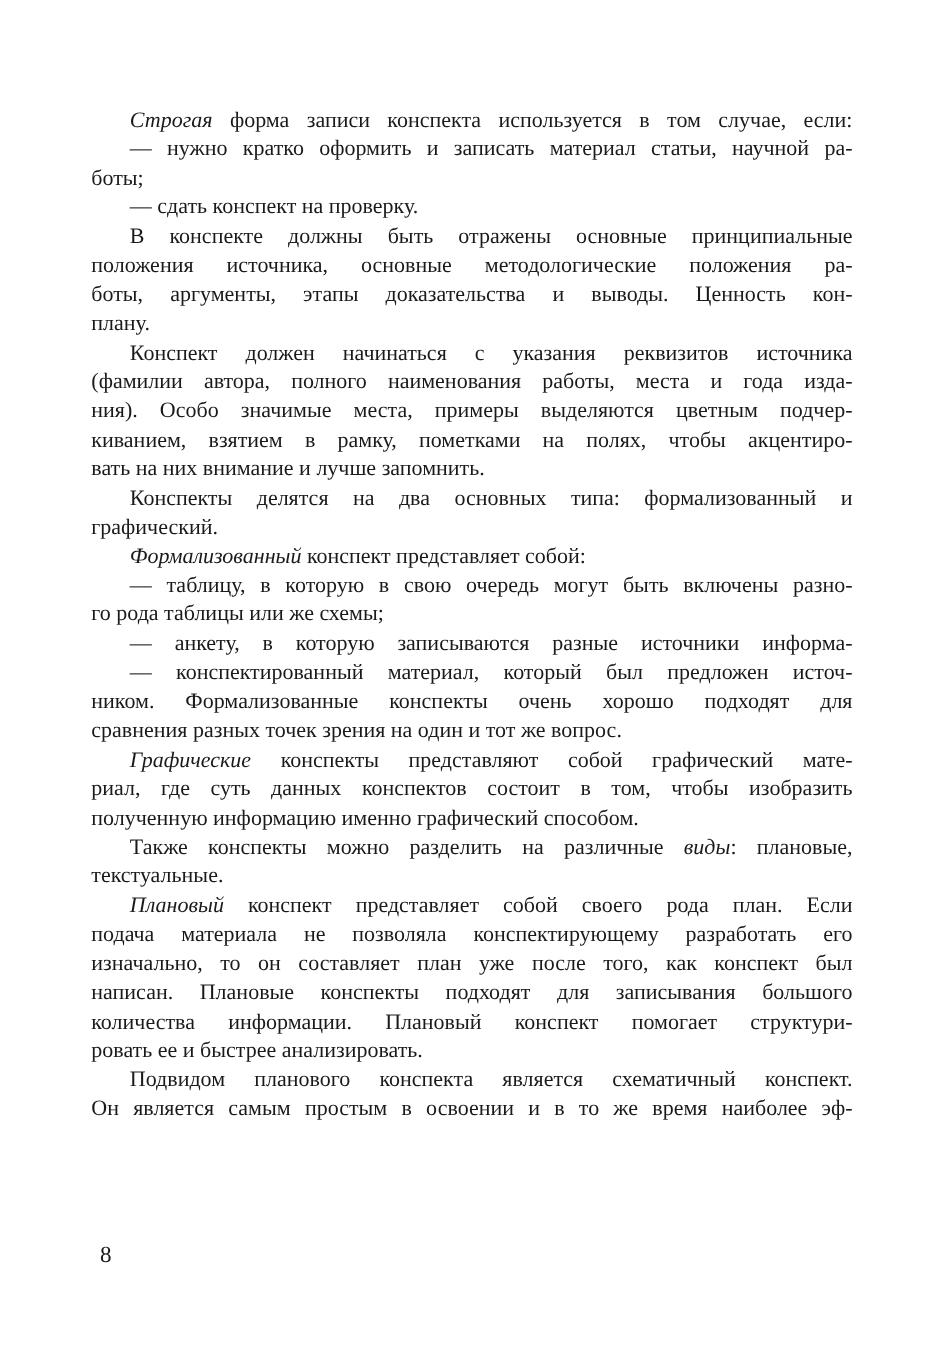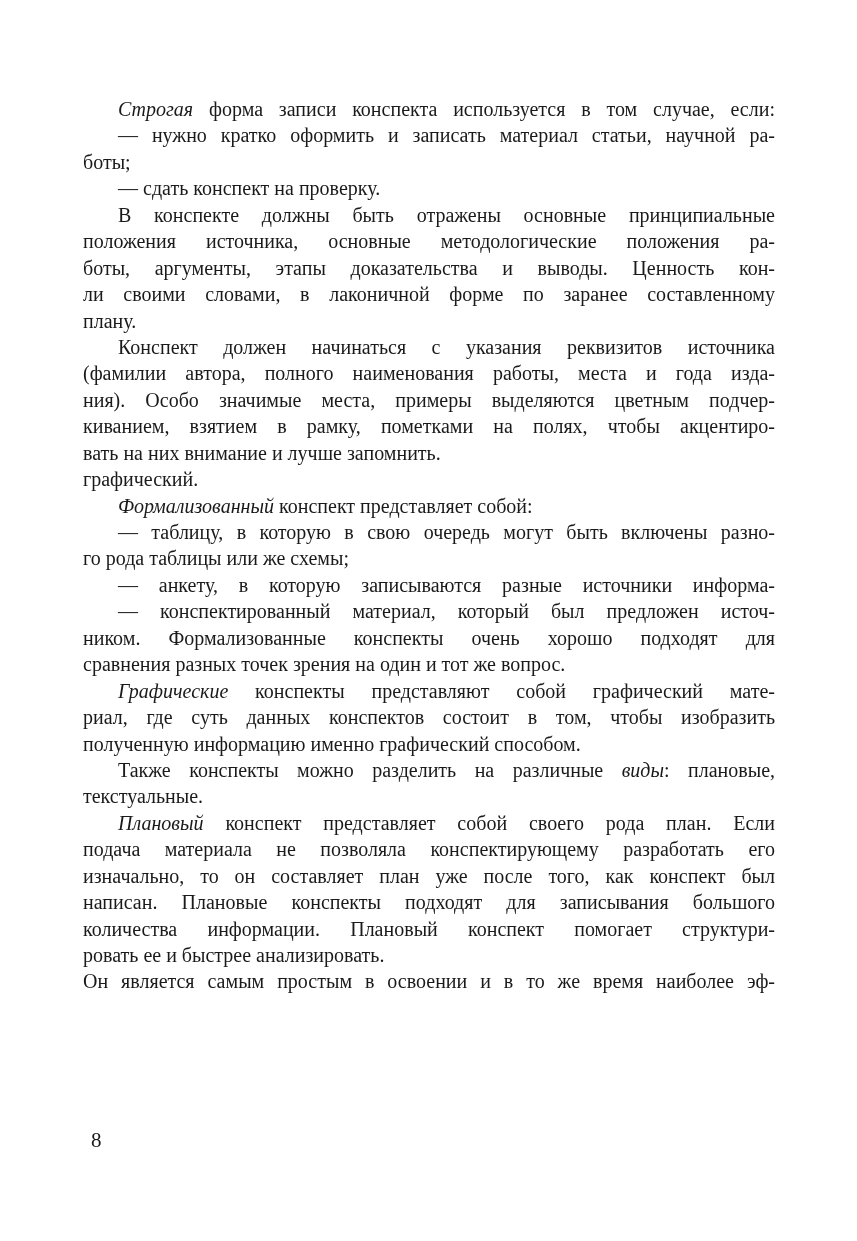--- a/index.html
+++ b/index.html
@@ -57,42 +57,43 @@
 
 <div class="page">
   <div class="text-block">
       <div class="line indent"><i>Строгая</i><span> форма записи конспекта используется в том случае, если:</span></div>
       <div class="line indent"><span>— нужно кратко оформить и записать материал статьи, научной ра-</span></div>
       <div class="line end"><span>боты;</span></div>
       <div class="line indent end"><span>— сдать конспект на проверку.</span></div>
       <div class="line indent"><span>В конспекте должны быть отражены основные принципиальные</span></div>
       <div class="line"><span>положения источника, основные методологические положения ра-</span></div>
       <div class="line"><span>боты, аргументы, этапы доказательства и выводы. Ценность кон-</span></div>
-      <div class="line"><span>ли своими словами, в лаконичной форме по заранее составленному</span></div>
       <div class="line end"><span>плану.</span></div>
       <div class="line indent"><span>Конспект должен начинаться с указания реквизитов источника</span></div>
       <div class="line"><span>(фамилии автора, полного наименования работы, места и года изда-</span></div>
       <div class="line"><span>ния). Особо значимые места, примеры выделяются цветным подчер-</span></div>
       <div class="line"><span>киванием, взятием в рамку, пометками на полях, чтобы акцентиро-</span></div>
       <div class="line end"><span>вать на них внимание и лучше запомнить.</span></div>
+      <div class="line indent"><span>Конспекты делятся на два основных типа: формализованный и</span></div>
       <div class="line end"><span>графический.</span></div>
       <div class="line indent end"><i>Формализованный</i><span>  конспект представляет собой:</span></div>
       <div class="line indent"><span>— таблицу, в которую в свою очередь могут быть включены разно-</span></div>
       <div class="line end"><span>го рода таблицы или же схемы;</span></div>
       <div class="line indent"><span>— анкету, в которую записываются разные источники информа-</span></div>
       <div class="line indent"><span>— конспектированный материал, который был предложен источ-</span></div>
       <div class="line"><span>ником. Формализованные конспекты очень хорошо подходят для</span></div>
       <div class="line end"><span>сравнения разных точек зрения на один и тот же вопрос.</span></div>
       <div class="line indent"><i>Графические</i><span> конспекты представляют собой графический мате-</span></div>
       <div class="line"><span>риал, где суть данных конспектов состоит в том, чтобы изобразить</span></div>
       <div class="line end"><span>полученную информацию именно графический способом.</span></div>
       <div class="line indent"><span>Также конспекты можно разделить на различные </span><i>виды</i><span>: плановые,</span></div>
       <div class="line end"><span>текстуальные.</span></div>
       <div class="line indent"><i>Плановый</i><span> конспект представляет собой своего рода план. Если</span></div>
       <div class="line"><span>подача материала не позволяла конспектирующему разработать его</span></div>
       <div class="line"><span>изначально, то он составляет план уже после того, как конспект был</span></div>
       <div class="line"><span>написан. Плановые конспекты подходят для записывания большого</span></div>
       <div class="line"><span>количества информации. Плановый конспект помогает структури-</span></div>
       <div class="line end"><span>ровать ее и быстрее анализировать.</span></div>
+      <div class="line indent"><span>Подвидом планового конспекта является схематичный конспект.</span></div>
       <div class="line"><span>Он является самым простым в освоении и в то же время наиболее эф-</span></div>
     </div>
   <div class="page-number">8</div>
 </div>
 
 </body></html>

